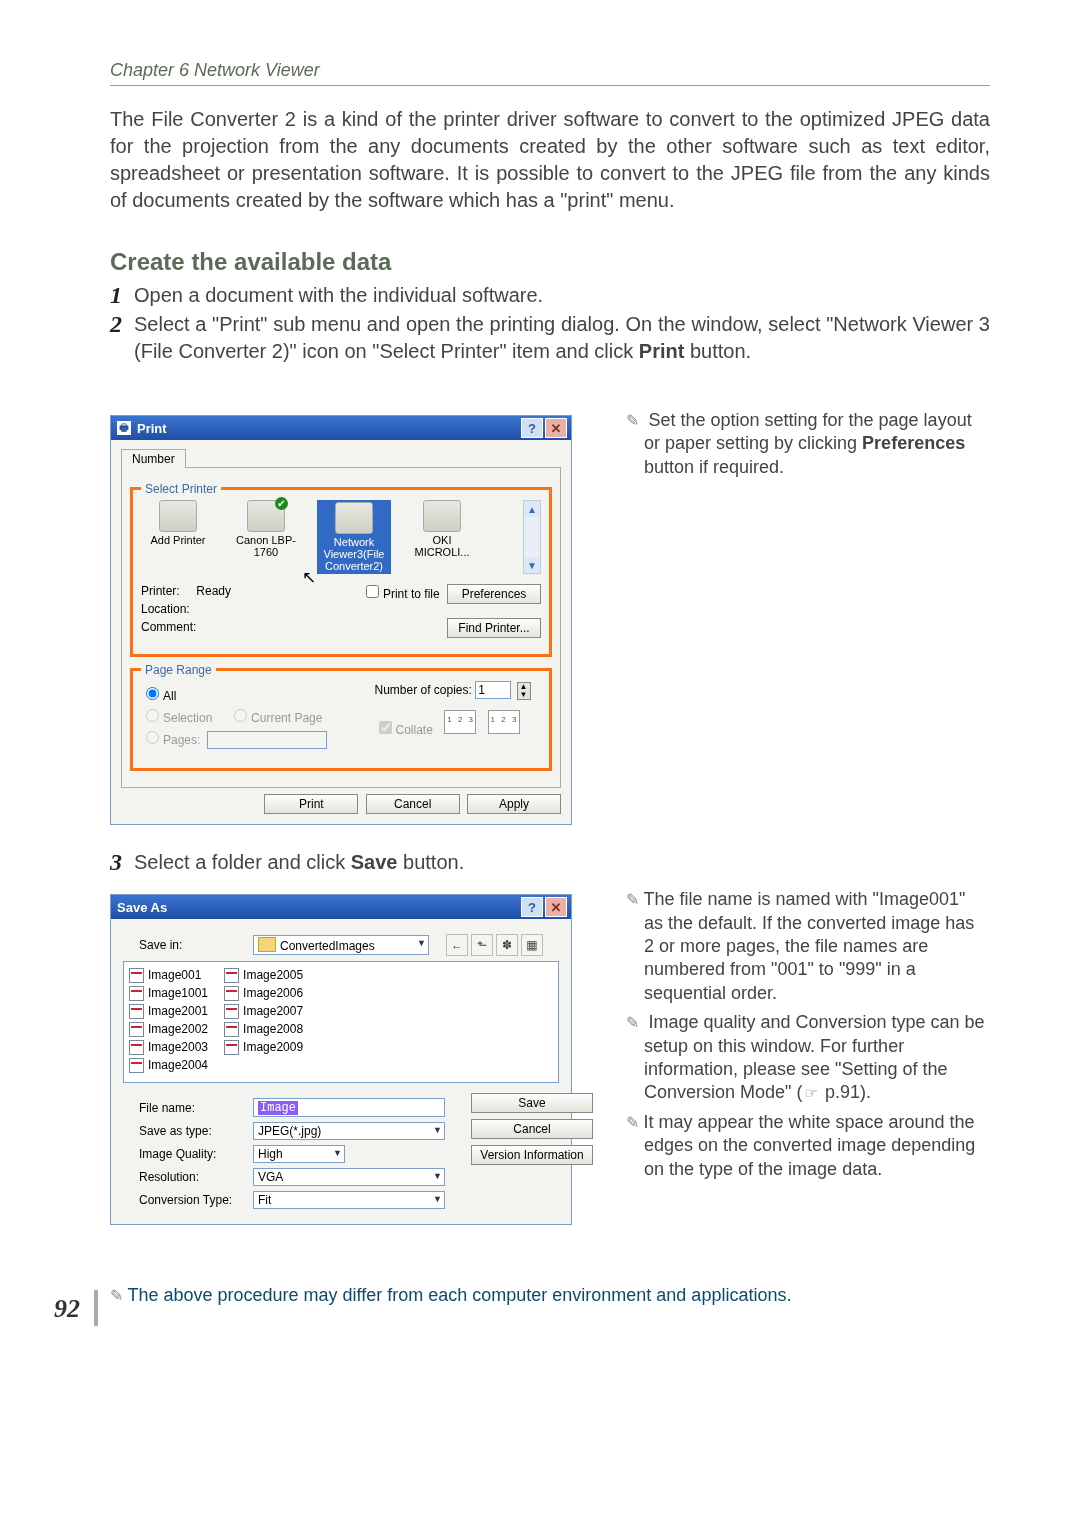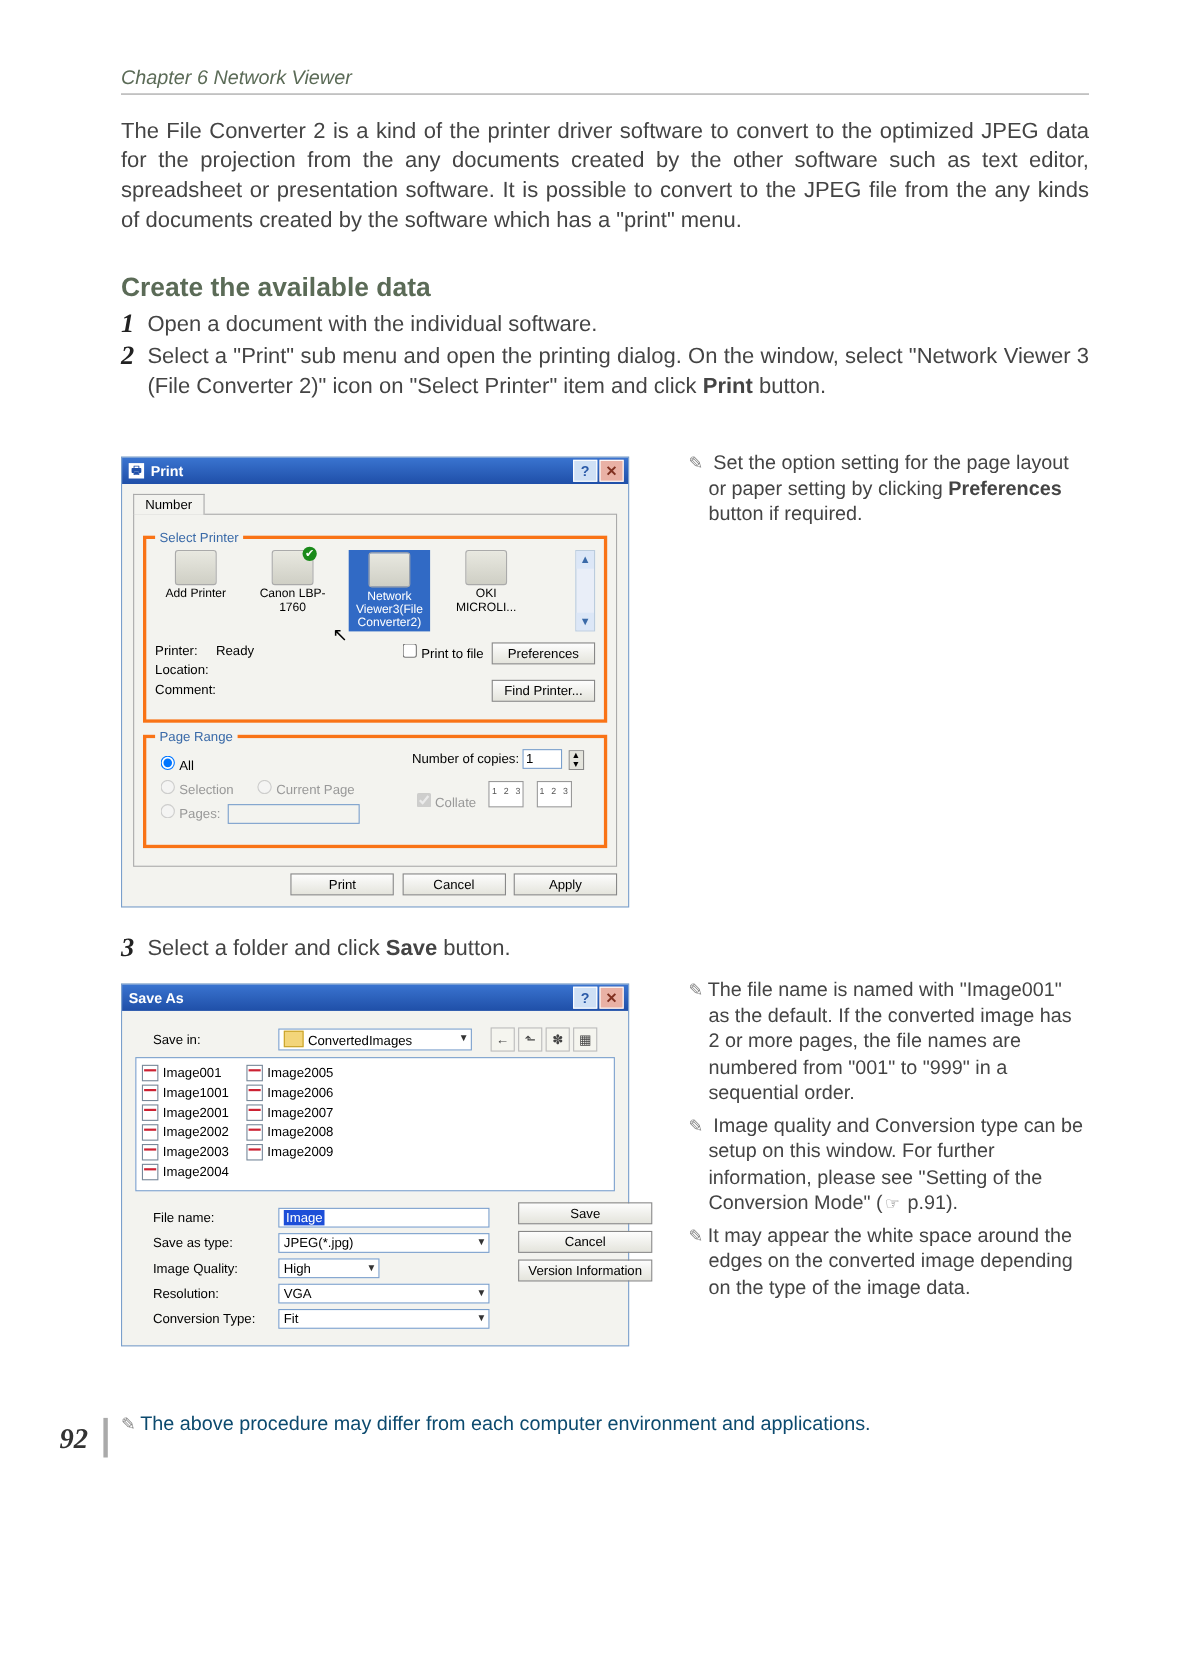--- a/index.html
+++ b/index.html
@@ -351,23 +351,24 @@
   }
   .fic {
     width: 13px; height: 13px;
     background: #fff;
     border: 1px solid #789;
     margin-right: 4px;
     position: relative;
   }
   .fic::before{content:"";position:absolute;left:1px;top:3px;right:1px;height:2px;background:#c23;}
   .highlight {
-    background: #1d4ed8;
+    background: #8b5cf6;
     color: #fff;
     padding: 0 2px;
+    font-family: Liberation Mono, monospace;
   }
   .sa-btn {
     border: 1px solid #888;
     background: linear-gradient(#fdfdfd, #e4e4dc);
     padding: 2px 0;
     font-size: 12px;
     width: 120px;
     text-align: center;
   }
   .foot-note {

